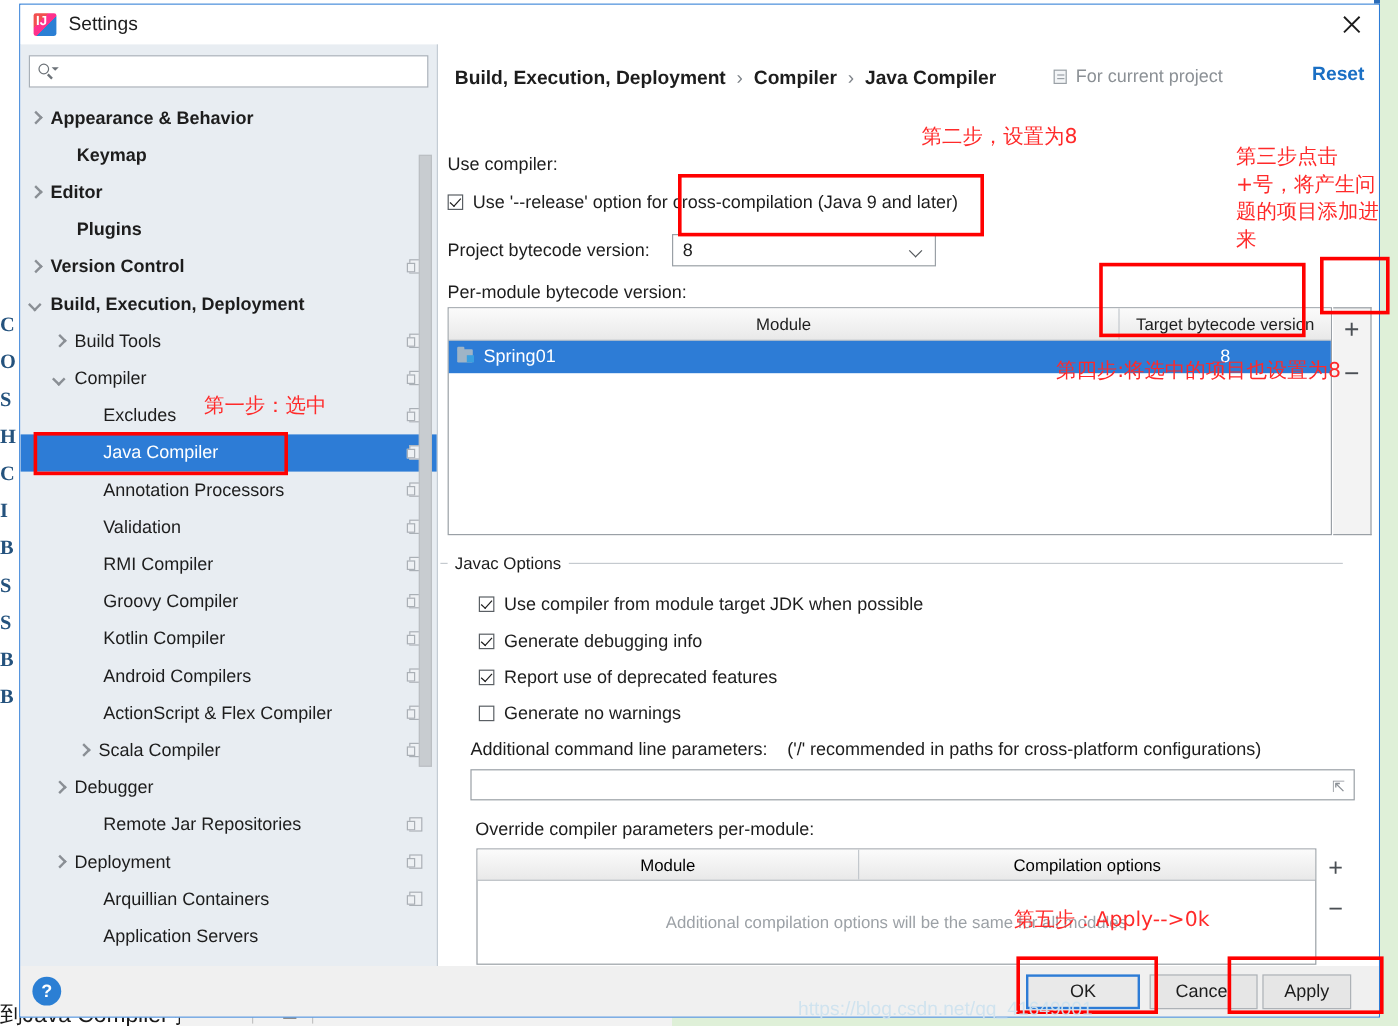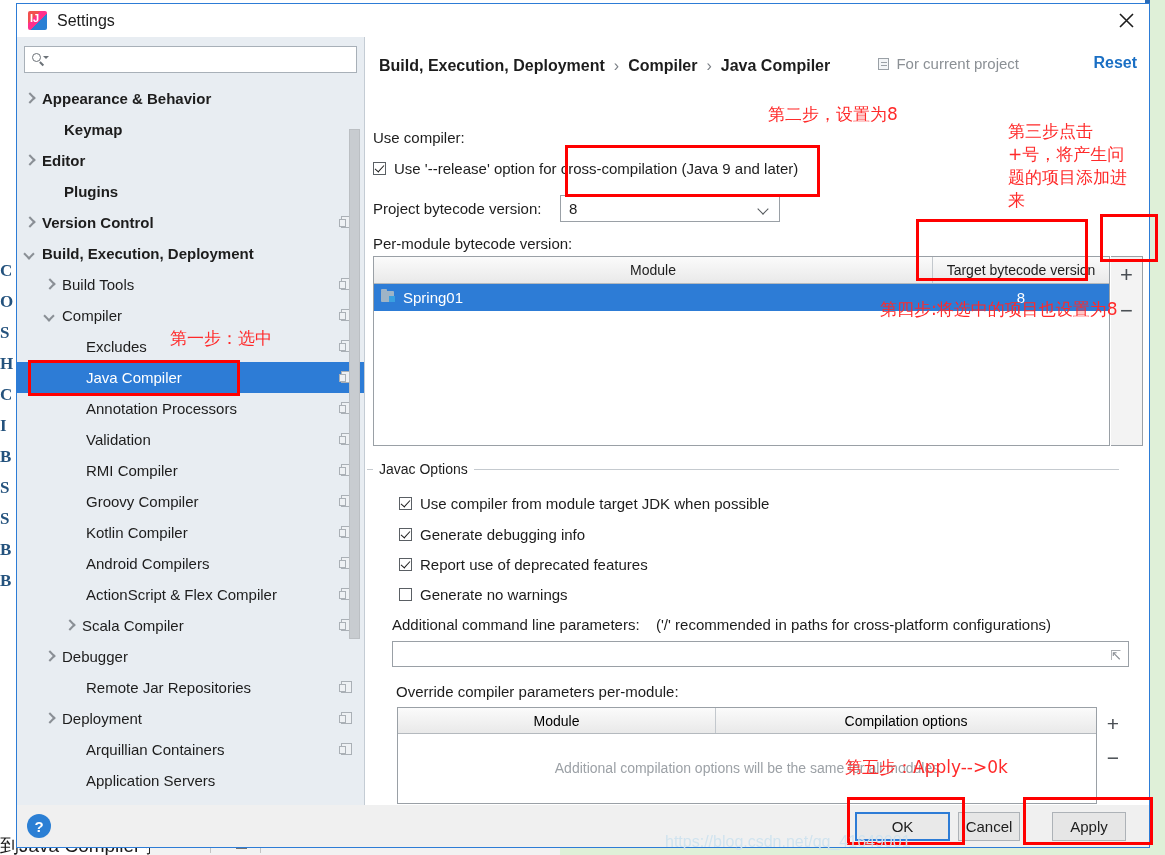--- a/index.html
+++ b/index.html
@@ -202,21 +202,21 @@
   #footer{position:absolute;left:0;top:801px;width:1132px;height:42px;background:#f0f0f0;}
   #help-btn{
     position:absolute;left:10px;top:9px;width:24px;height:24px;border-radius:50%;background:#2b7fd4;
     color:#fff;font-size:15px;font-weight:bold;display:flex;align-items:center;justify-content:center;cursor:pointer;
   }
   .fbtn{
     position:absolute;top:7px;height:29px;background:#e6e6e6;border:1px solid #adb2b7;box-sizing:border-box;
     display:flex;align-items:center;justify-content:center;font-size:15px;color:#1d1d1d;cursor:pointer;
   }
   #ok-btn{left:838px;width:95px;background:#e9e9e9;border:2px solid #2d7cd6;}
-  #cancel-btn{left:941px;width:62px;}
+  #cancel-btn{left:941px;width:90px;}
   #apply-btn{left:1035px;width:74px;}
 
   
   .redbox{position:absolute;border:3px solid #f00;box-sizing:border-box;pointer-events:none;}
   .redtext{
     position:absolute;color:#ff2a2a;font-family:"DejaVu Sans","Liberation Sans",sans-serif;
     font-size:17px;line-height:23px;white-space:pre-line;pointer-events:none;
   }
   #watermark{
     position:absolute;left:665px;top:833px;font-size:16px;color:#cfe3ef;
@@ -497,21 +497,21 @@
     <div class="fbtn" id="apply-btn">Apply</div>
   </div>
 </div>
 
 <div class="redbox" style="left:28px;top:360px;width:212px;height:36px;"></div>
 <div class="redtext" style="left:170px;top:327px;">第一步：选中</div>
 
 <div class="redtext" style="left:768px;top:103px;">第二步，设置为8</div>
 <div class="redbox" style="left:565px;top:145px;width:255px;height:52px;"></div>
 
-<div class="redtext" style="left:1008px;top:120px;width:132px;">第三步点击+号，将产生问题的项目添加进来</div>
+<div class="redtext" style="left:1030px;top:120px;width:132px;">第三步点击+号，将产生问题的项目添加进来</div>
 <div class="redbox" style="left:1100px;top:214px;width:58px;height:48px;"></div>
 
 <div class="redbox" style="left:916px;top:219px;width:172px;height:62px;"></div>
 <div class="redtext" style="left:880px;top:298px;width:272px;">第四步:将选中的项目也设置为8</div>
 
 <div class="redtext" style="left:845px;top:756px;">第五步：Apply--&gt;0k</div>
 
 <div class="redbox" style="left:847px;top:797px;width:118px;height:48px;"></div>
 <div class="redbox" style="left:1023px;top:797px;width:130px;height:48px;"></div>
 

